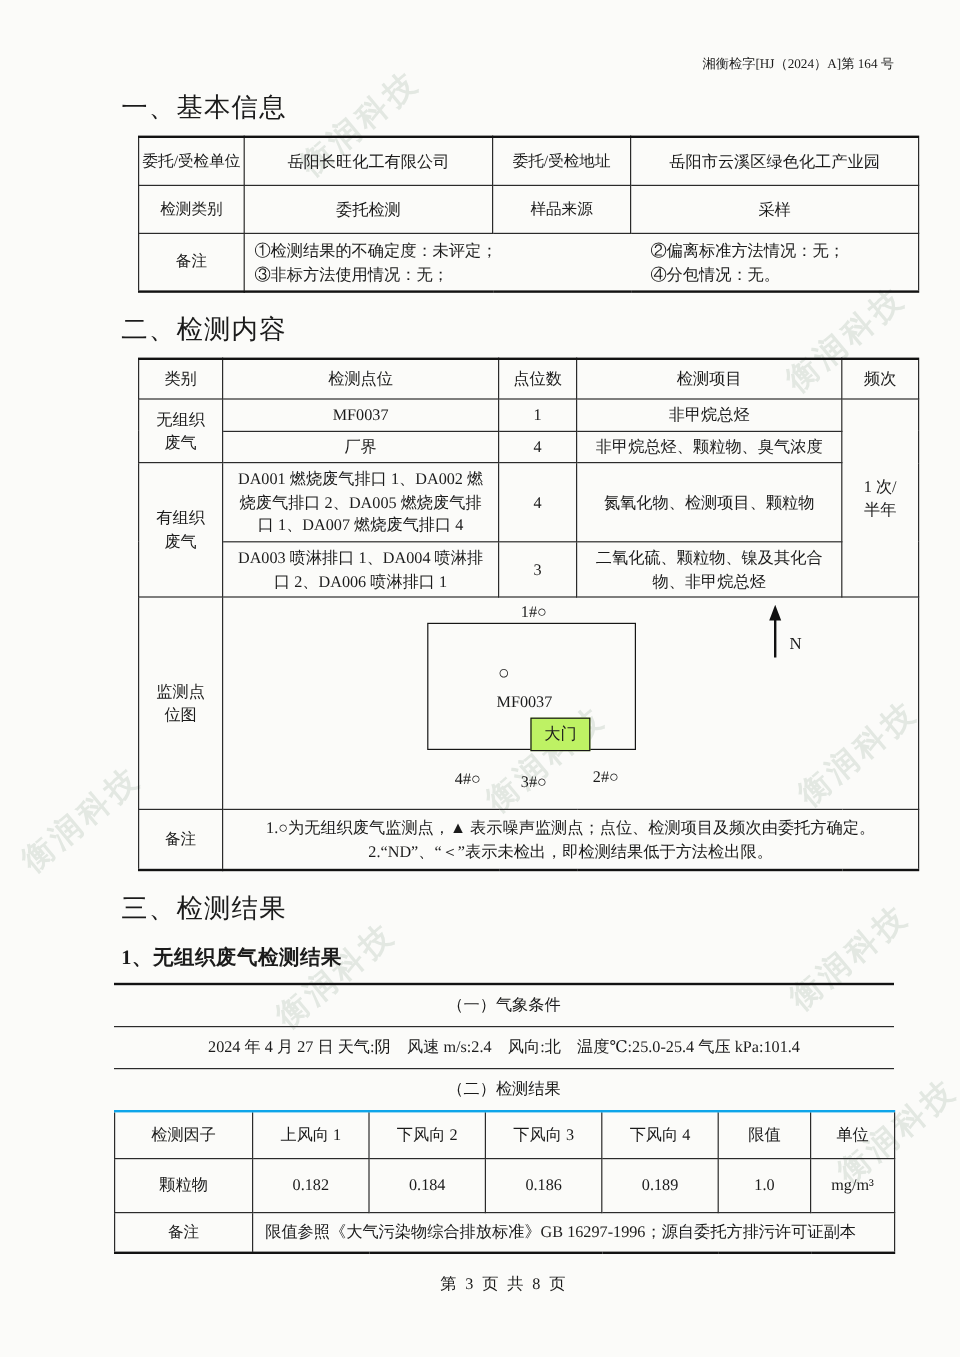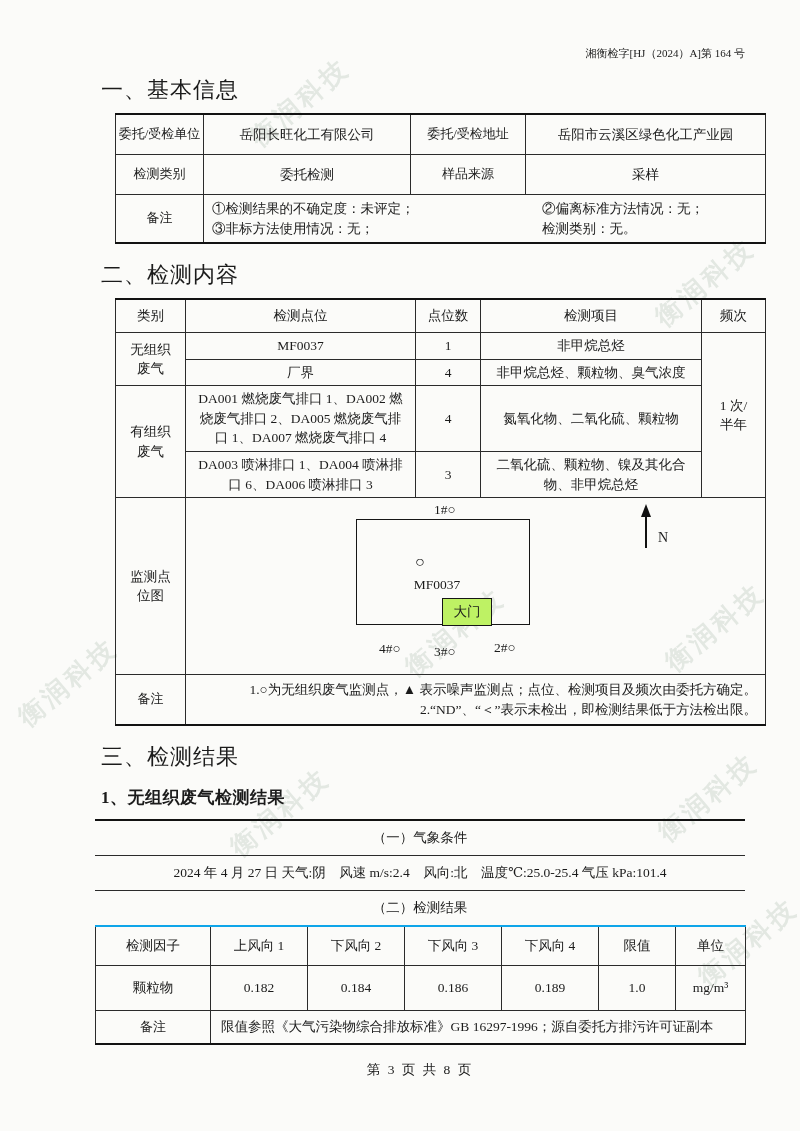--- a/index.html
+++ b/index.html
@@ -144,21 +144,21 @@
       </tr>
       <tr>
         <td class="lbl">备注</td>
         <td class="remark-cell" colspan="3">
           <div class="remark-line">
             <span class="ra">①检测结果的不确定度：未评定；</span>
             <span>②偏离标准方法情况：无；</span>
           </div>
           <div class="remark-line">
             <span class="ra">③非标方法使用情况：无；</span>
-            <span>检测类别：无。</span>
+            <span>④分包情况：无。</span>
           </div>
         </td>
       </tr>
     </tbody>
       </table>
 
     <h2 class="sec" style="margin-top:16px;">二、检测内容</h2>
 
     <table class="t-content">
       <colgroup>
@@ -188,24 +188,24 @@
       <tr>
         <td class="pt-cell">厂界</td>
         <td>4</td>
         <td class="items-cell">非甲烷总烃、颗粒物、臭气浓度</td>
       </tr>
       <tr>
         <td rowspan="2" class="pre">有组织
 废气</td>
         <td class="pt-cell">DA001 燃烧废气排口 1、DA002 燃烧废气排口 2、DA005 燃烧废气排口 1、DA007 燃烧废气排口 4</td>
         <td>4</td>
-        <td class="items-cell">氮氧化物、二氧化硫、颗粒物</td>
-      </tr>
-      <tr>
-        <td class="pt-cell">DA003 喷淋排口 1、DA004 喷淋排口 6、DA006 喷淋排口 3</td>
+        <td class="items-cell">氮氧化物、检测项目、颗粒物</td>
+      </tr>
+      <tr>
+        <td class="pt-cell">DA003 喷淋排口 1、DA004 喷淋排口 2、DA006 喷淋排口 1</td>
         <td>3</td>
         <td class="items-cell">二氧化硫、颗粒物、镍及其化合物、非甲烷总烃</td>
       </tr>
       <tr>
         <td class="pre">监测点
 位图</td>
         <td colspan="4" class="map-cell">
           <div class="map-wrap">
             <div class="map-pt top">1#○</div>
             <div class="factory-rect">
@@ -221,21 +221,21 @@
                 <line x1="8" y1="44" x2="8" y2="8" stroke="#111" stroke-width="2"></line>
                 <polygon points="8,0 3,13 13,13" fill="#111"></polygon>
               </svg>
               <span>N</span>
             </div>
           </div>
         </td>
       </tr>
       <tr>
         <td class="lbl">备注</td>
-        <td colspan="4" class="remark-cell" style="text-align:right; padding:5px 8px;">
+        <td colspan="4" class="remark-cell" style="text-align:center; padding:5px 8px;">
           <div>1.○为无组织废气监测点，▲ 表示噪声监测点；点位、检测项目及频次由委托方确定。</div>
           <div>2.“ND”、“＜”表示未检出，即检测结果低于方法检出限。</div>
         </td>
       </tr>
     </tbody>
       </table>
 
     <h2 class="sec" style="margin-top:16px;">三、检测结果</h2>
     <h3 class="sub">1、无组织废气检测结果</h3>
 

